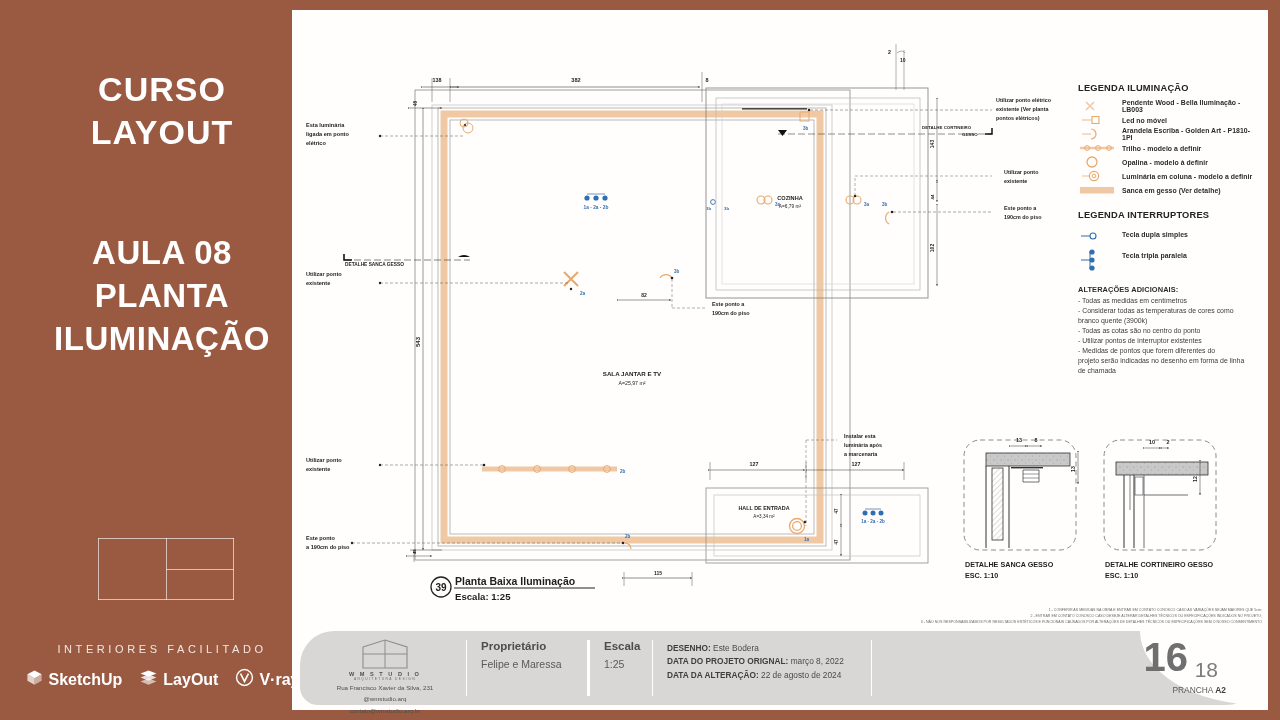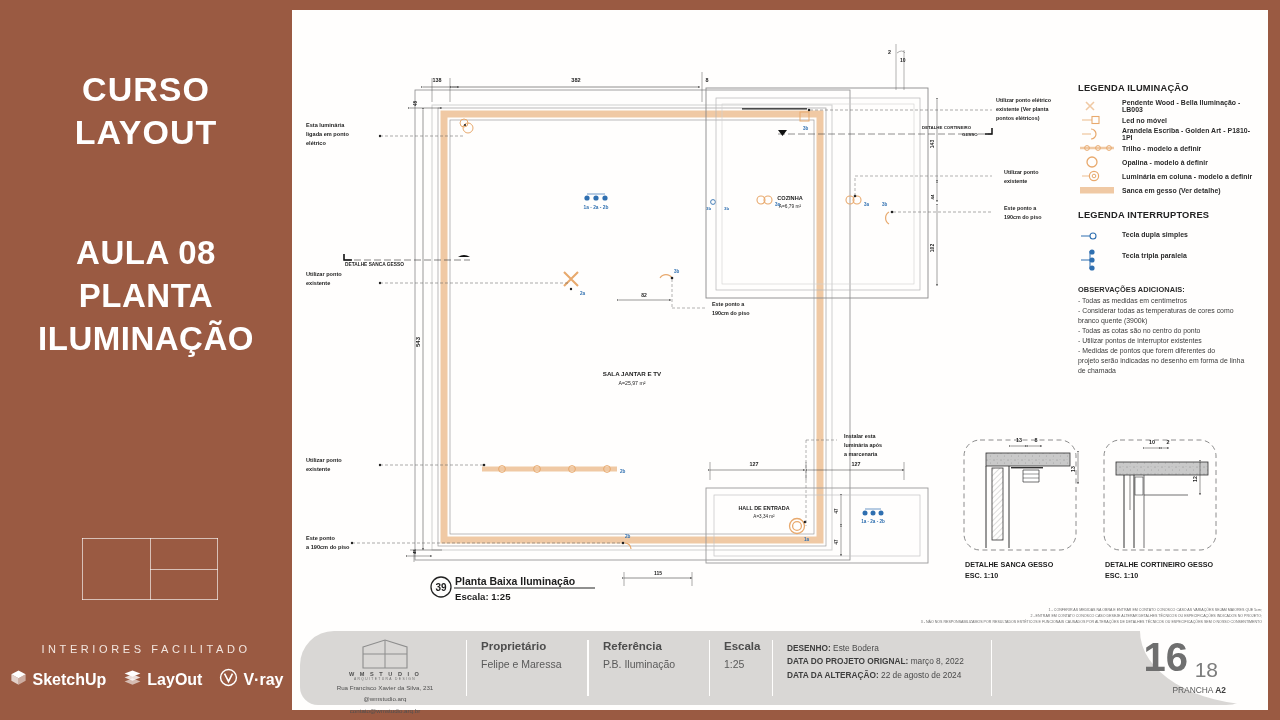--- a/index.html
+++ b/index.html
@@ -5,21 +5,21 @@
   * { box-sizing: border-box; }
   html, body { margin:0; padding:0; }
   body {
     width:1280px; height:720px; overflow:hidden;
     background:#9A5A42;
     font-family:"Liberation Sans", sans-serif;
   }
   #root { position:relative; width:1280px; height:720px; }
 
   
-  #brand { position:absolute; left:0; top:0; width:292px; height:572px; }
+  #brand { position:absolute; left:16px; top:0; width:292px; height:572px; }
   #brand-title {
     position:absolute; top:68px; left:0; width:292px;
     text-align:center; color:#fff;
     font-weight:bold; font-size:34px; line-height:1.25;
     letter-spacing:1px;
   }
   #brand-lesson {
     position:absolute; top:232px; left:0; width:292px;
     text-align:center; color:#fff;
     font-weight:bold; font-size:33px; line-height:1.30;
@@ -516,21 +516,21 @@
               <line x1="12" y1="3" x2="12" y2="21" stroke="#2f6fb0" stroke-width="1"></line>
               <circle cx="14" cy="4" r="2.6" fill="#2f6fb0"></circle>
               <circle cx="14" cy="12" r="2.6" fill="#2f6fb0"></circle>
               <circle cx="14" cy="20" r="2.6" fill="#2f6fb0"></circle>
             </svg>
         </div>
         <div class="legend-label">Tecla tripla paralela</div>
       </div>
 
       <div style="height:18px"></div>
-      <div class="obs-head">OBSERVAÇÕES ADICIONAIS:</div>
+      <div class="obs-head">ALTERAÇÕES ADICIONAIS:</div>
       <div class="obs-line">- Todas as medidas em centímetros</div>
       <div class="obs-line">- Considerar todas as temperaturas de cores como</div>
       <div class="obs-line">branco quente  (3900k)</div>
       <div class="obs-line">- Todas as cotas são no centro do ponto</div>
       <div class="obs-line">- Utilizar pontos de interruptor existentes</div>
       <div class="obs-line">- Medidas de pontos que forem diferentes do</div>
       <div class="obs-line">projeto serão indicadas no desenho em forma de linha</div>
       <div class="obs-line">de chamada</div>
     </div>
 
@@ -557,24 +557,20 @@
 
       <div class="tb-sep"></div>
       <div class="tb-cell" style="flex:0 0 120px">
         <div class="tb-h">Proprietário</div>
         <div class="tb-v">Felipe e Maressa</div>
       </div>
 
       <div class="tb-sep"></div>
 
       <div class="tb-sep"></div>
-      <div class="tb-cell" style="flex:0 0 120px">
-        <div class="tb-h">Referência</div>
-        <div class="tb-v">P.B. Iluminação</div>
-      </div>
 
       <div class="tb-sep"></div>
       <div class="tb-cell" style="flex:0 0 62px">
         <div class="tb-h">Escala</div>
         <div class="tb-v">1:25</div>
       </div>
 
       <div class="tb-sep"></div>
       <div class="tb-cell" style="flex:0 0 218px;padding-top:11px">
         <div class="tb-kv">

